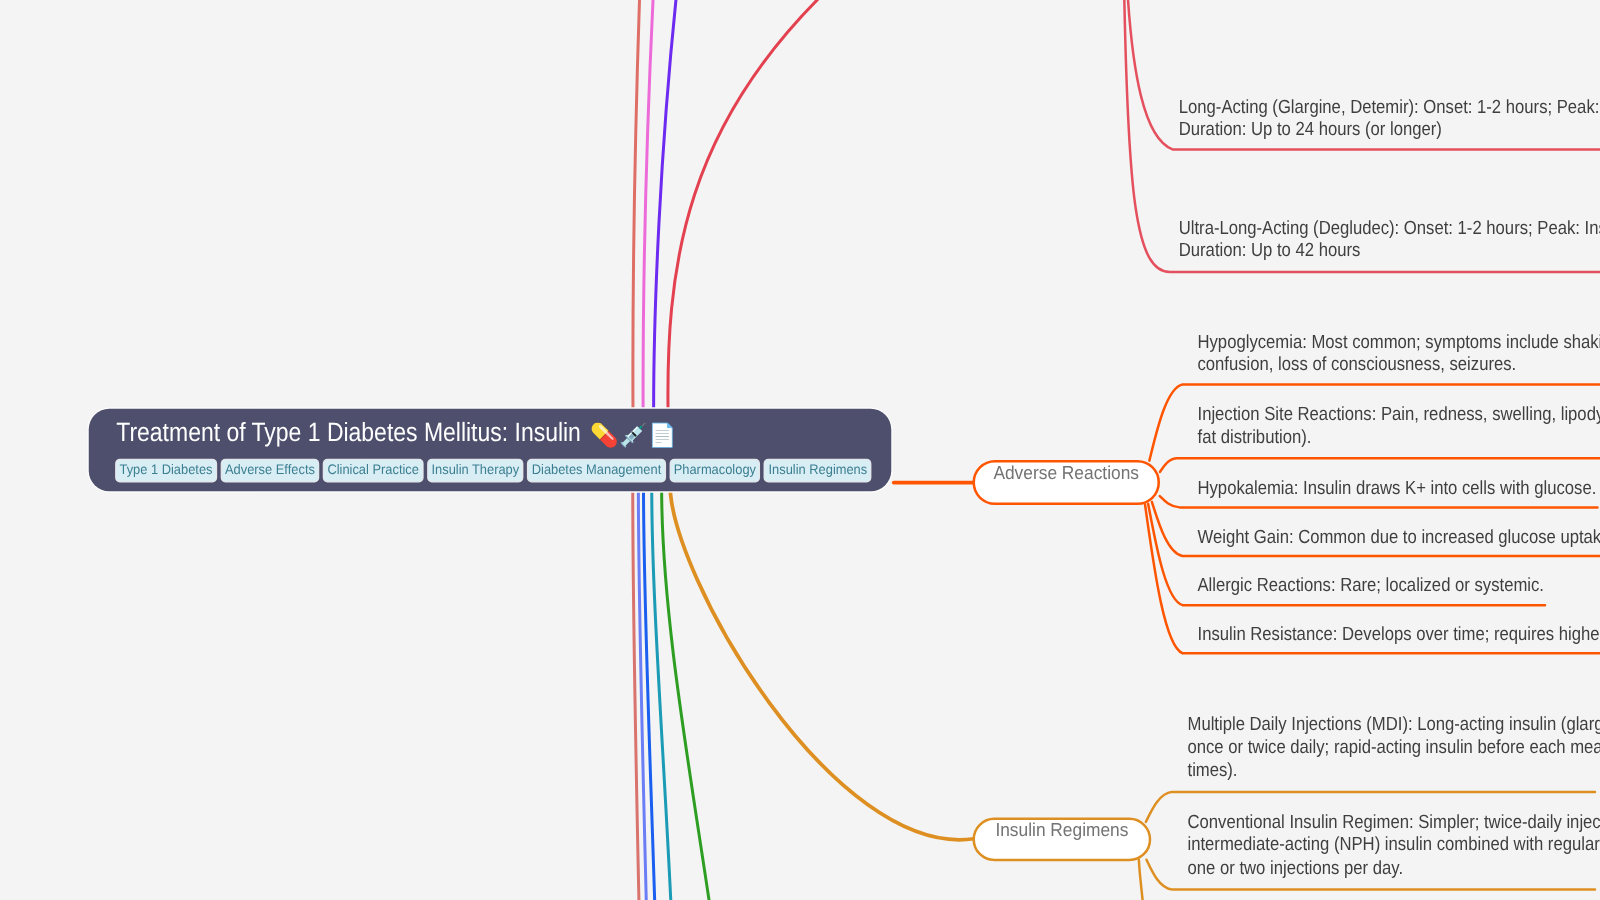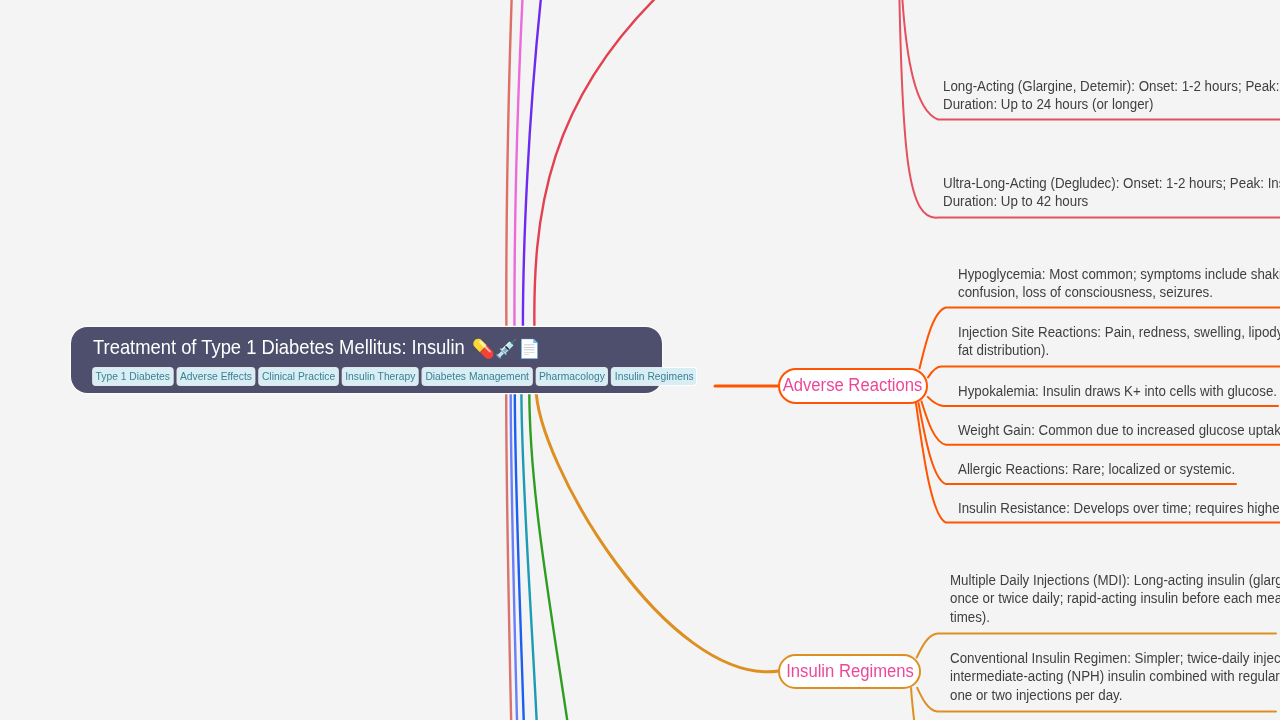--- a/index.html
+++ b/index.html
@@ -2,36 +2,36 @@
 <html><head>
 <meta charset="utf-8">
 <style>
   html,body{margin:0;padding:0;}
   body{width:1280px;height:720px;overflow:hidden;background:#f4f4f4;
        font-family:"Liberation Sans",sans-serif;-webkit-font-smoothing:antialiased;}
   #stage{position:relative;width:1280px;height:720px;overflow:hidden;background:#f4f4f4;}
   svg.links{position:absolute;left:0;top:0;width:1280px;height:720px;pointer-events:none;}
 
   
-  #root-node{position:absolute;left:70.8px;top:326.8px;width:591px;height:66px;
+  #root-node{position:absolute;left:70.8px;top:326.8px;width:642px;height:66px;
      background:#4d4f6c;border-radius:16.5px;box-sizing:border-box;padding:0;
      box-shadow:0 0 0 1.2px #fbfbfb;}
   #root-title{position:absolute;left:22px;top:8.5px;font-size:21.1px;color:#fff;white-space:nowrap;}
   #root-title .txt{display:inline-block;transform:scaleX(0.871);transform-origin:0 50%;}
   #root-title .emo{font-size:18.3px;letter-spacing:0.6px;position:relative;top:1px;margin-left:-47.5px;}
   #root-tags{position:absolute;left:22px;top:41.3px;display:flex;gap:5.2px;transform:scaleX(0.928);transform-origin:0 50%;}
   .tag{background:#d9eef4;color:#3b7f92;font-size:11.1px;line-height:17px;height:17px;
      padding:0 2.8px;border-radius:3px;white-space:nowrap;box-sizing:border-box;
      display:inline-block;box-shadow:0 0 0 1px rgba(255,255,255,0.85);}
   .tag > i{font-style:normal;}
 
   
   .pill{position:absolute;background:#fff;border:2.9px solid #ff5500;border-radius:100px;
-     display:flex;align-items:center;justify-content:center;box-sizing:border-box;
-     font-size:18px;color:#ec4899;white-space:nowrap;}
+     display:flex;align-items:flex-start;justify-content:center;box-sizing:border-box;
+     font-size:15px;color:#737373;white-space:nowrap;}
   .pill span{display:inline-block;transform:scaleX(0.925);}
 
   .leaf{position:absolute;font-size:15.2px;line-height:18.3px;color:#3f3f3f;white-space:pre;
      transform:scaleX(0.878);transform-origin:0 0;-webkit-font-smoothing:antialiased;}
 </style>
 </head>
 <body>
 
 <div id="stage">
 

